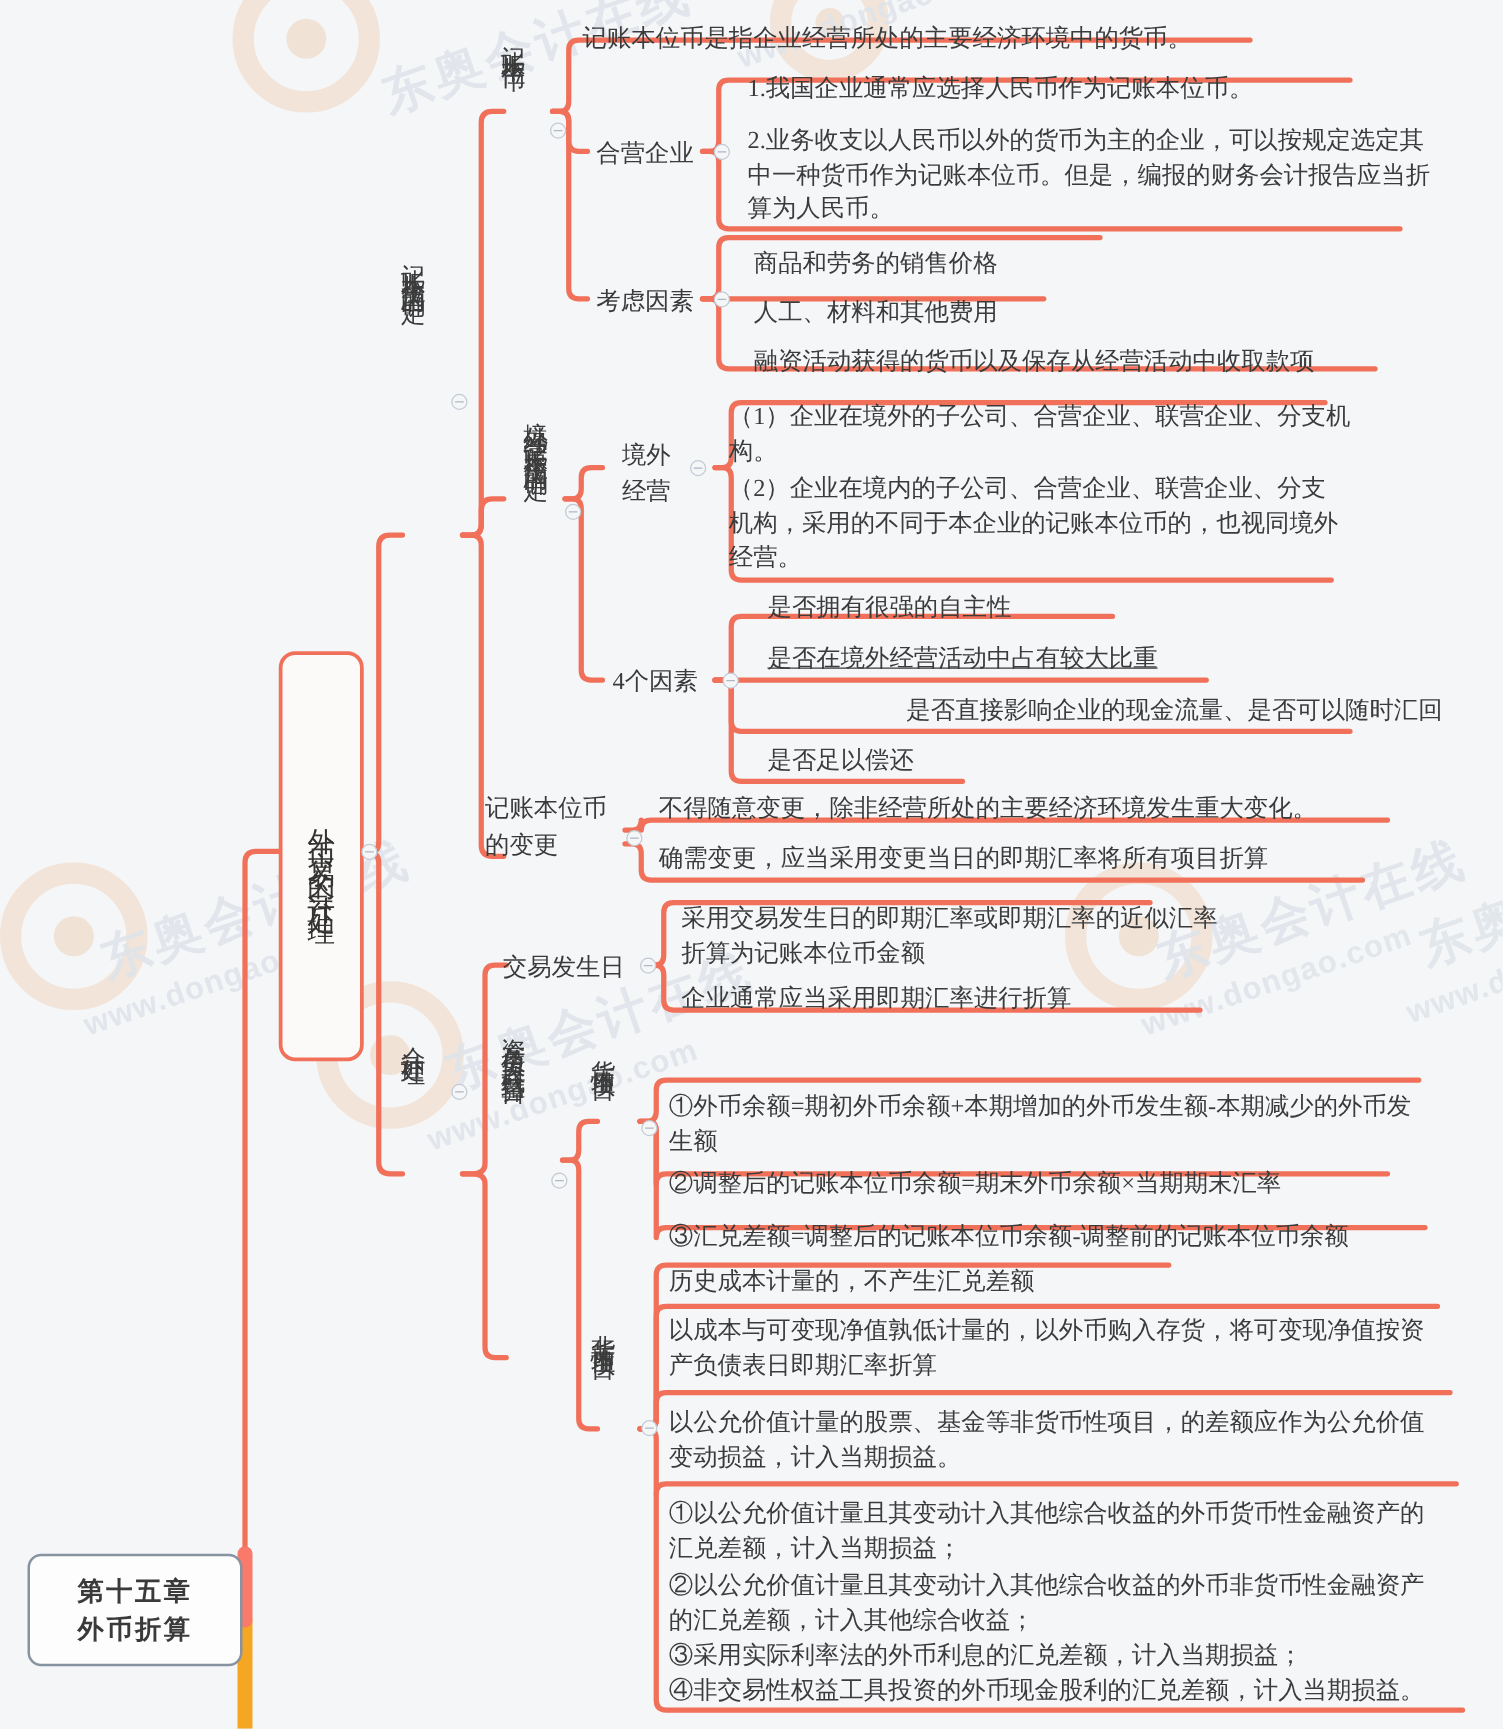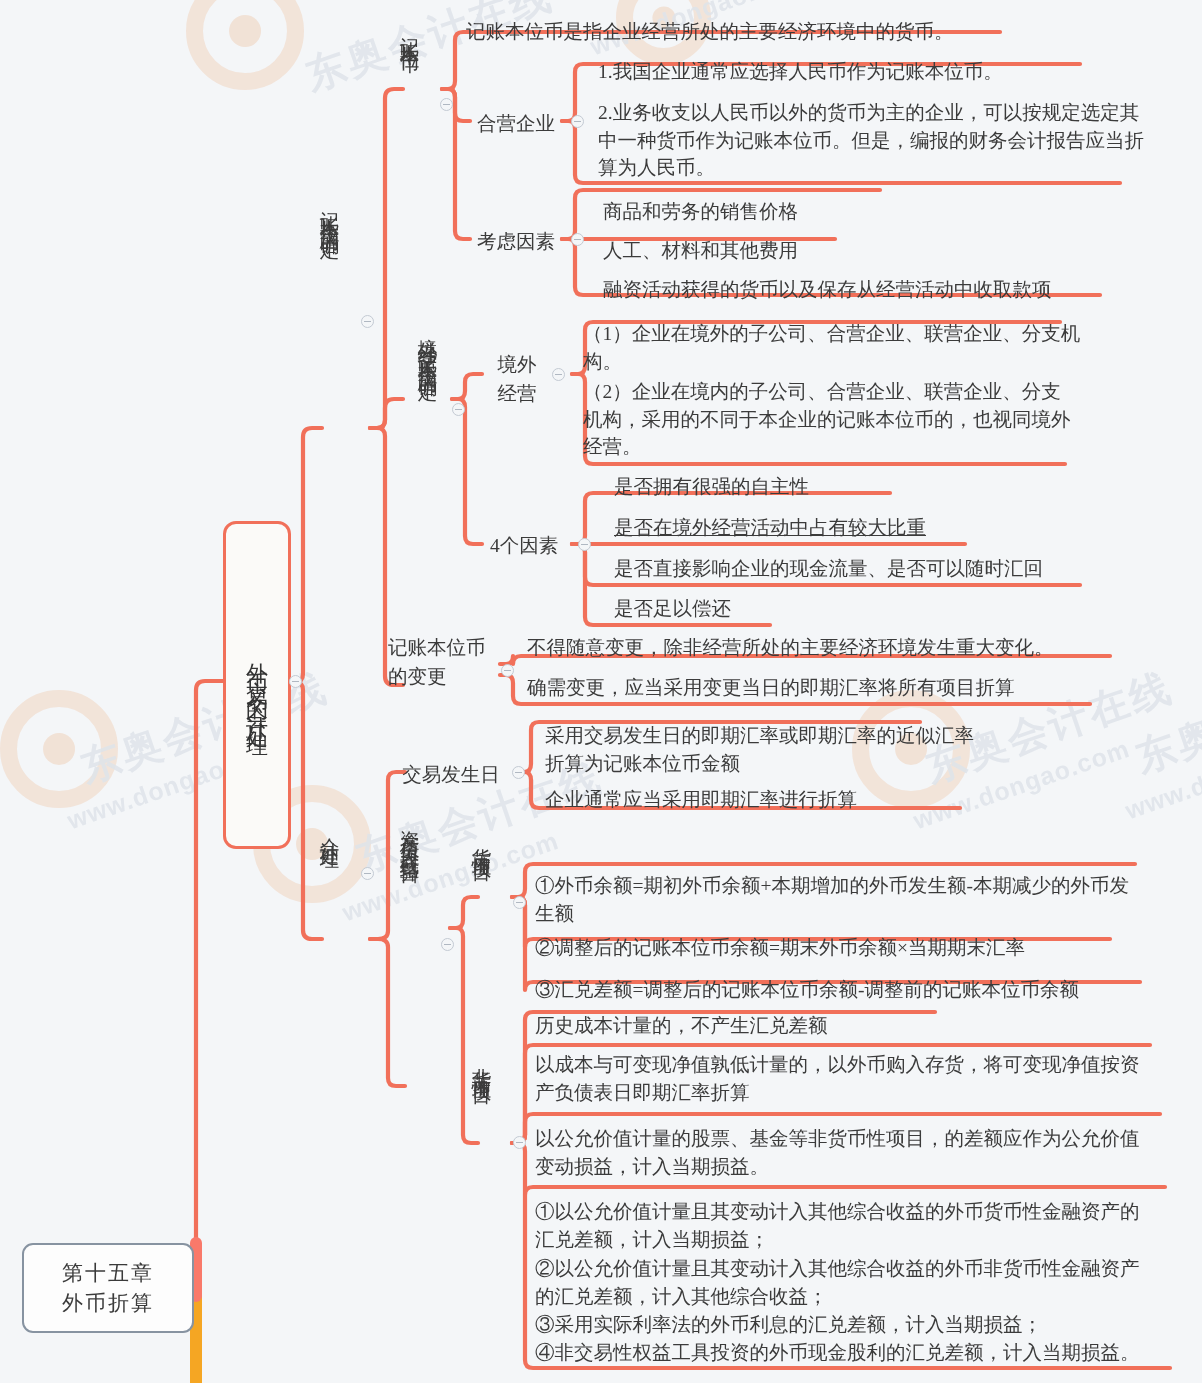--- a/index.html
+++ b/index.html
@@ -172,21 +172,21 @@
       <path d="M 525,1195 L 525,1360 Q 525,1368 533,1368 L 1170,1368"></path>
     </g>
   </svg>
 
   <div id="central">
     <div class="vert">外币交易的会计处理</div>
   </div>
   <div class="toggle" style="left:289px;top:675px;"></div>
 
   <div id="root">
-    <span style="white-space:pre-line;">第十五章
+    <span style="white-space:pre-line;font-weight:bold;">第十五章
 外币折算</span>
   </div>
 
   <div class="txt vert2 node" style="left:318px;top:196px;width:26px;height:250px;">记账本位币的确定</div>
   <div class="toggle" style="left:361px;top:315px;"></div>
 
   <div class="txt vert2 node" style="left:318px;top:822px;width:26px;height:100px;">会计处理</div>
   <div class="toggle" style="left:361px;top:867px;"></div>
 
   <div class="txt vert2 node" style="left:398px;top:22px;width:26px;height:160px;">记账本位币</div>
@@ -236,21 +236,21 @@
   <div class="txt leaf" style="left:603px;top:276px;width:540px;">融资活动获得的货币以及保存从经营活动中收取款项</div>
 
   <div class="txt leaf" style="left:583px;top:320px;width:500px;">（1）企业在境外的子公司、合营企业、联营企业、分支机构。</div>
 
   <div class="txt leaf" style="left:583px;top:378px;width:492px;">（2）企业在境内的子公司、合营企业、联营企业、分支机构，采用的不同于本企业的记账本位币的，也视同境外经营。</div>
 
   <div class="txt leaf" style="left:614px;top:473px;width:420px;">是否拥有很强的自主性</div>
 
   <div class="txt leaf" style="left:614px;top:514px;width:460px;text-decoration:underline;">是否在境外经营活动中占有较大比重</div>
 
-  <div class="txt leaf" style="left:614px;top:555px;width:540px;">是否直接影响企业的现金流量、是否可以随时汇回</div>
+  <div class="txt leaf" style="left:614px;top:555px;width:540px;text-align:right;">是否直接影响企业的现金流量、是否可以随时汇回</div>
 
   <div class="txt leaf" style="left:614px;top:595px;width:300px;">是否足以偿还</div>
 
   <div class="txt leaf" style="left:527px;top:634px;width:600px;">不得随意变更，除非经营所处的主要经济环境发生重大变化。</div>
 
   <div class="txt leaf" style="left:527px;top:674px;width:590px;">确需变更，应当采用变更当日的即期汇率将所有项目折算</div>
 
   <div class="txt leaf" style="left:545px;top:722px;width:430px;">采用交易发生日的即期汇率或即期汇率的近似汇率折算为记账本位币金额</div>
 
   <div class="txt leaf" style="left:545px;top:786px;width:440px;">企业通常应当采用即期汇率进行折算</div>

